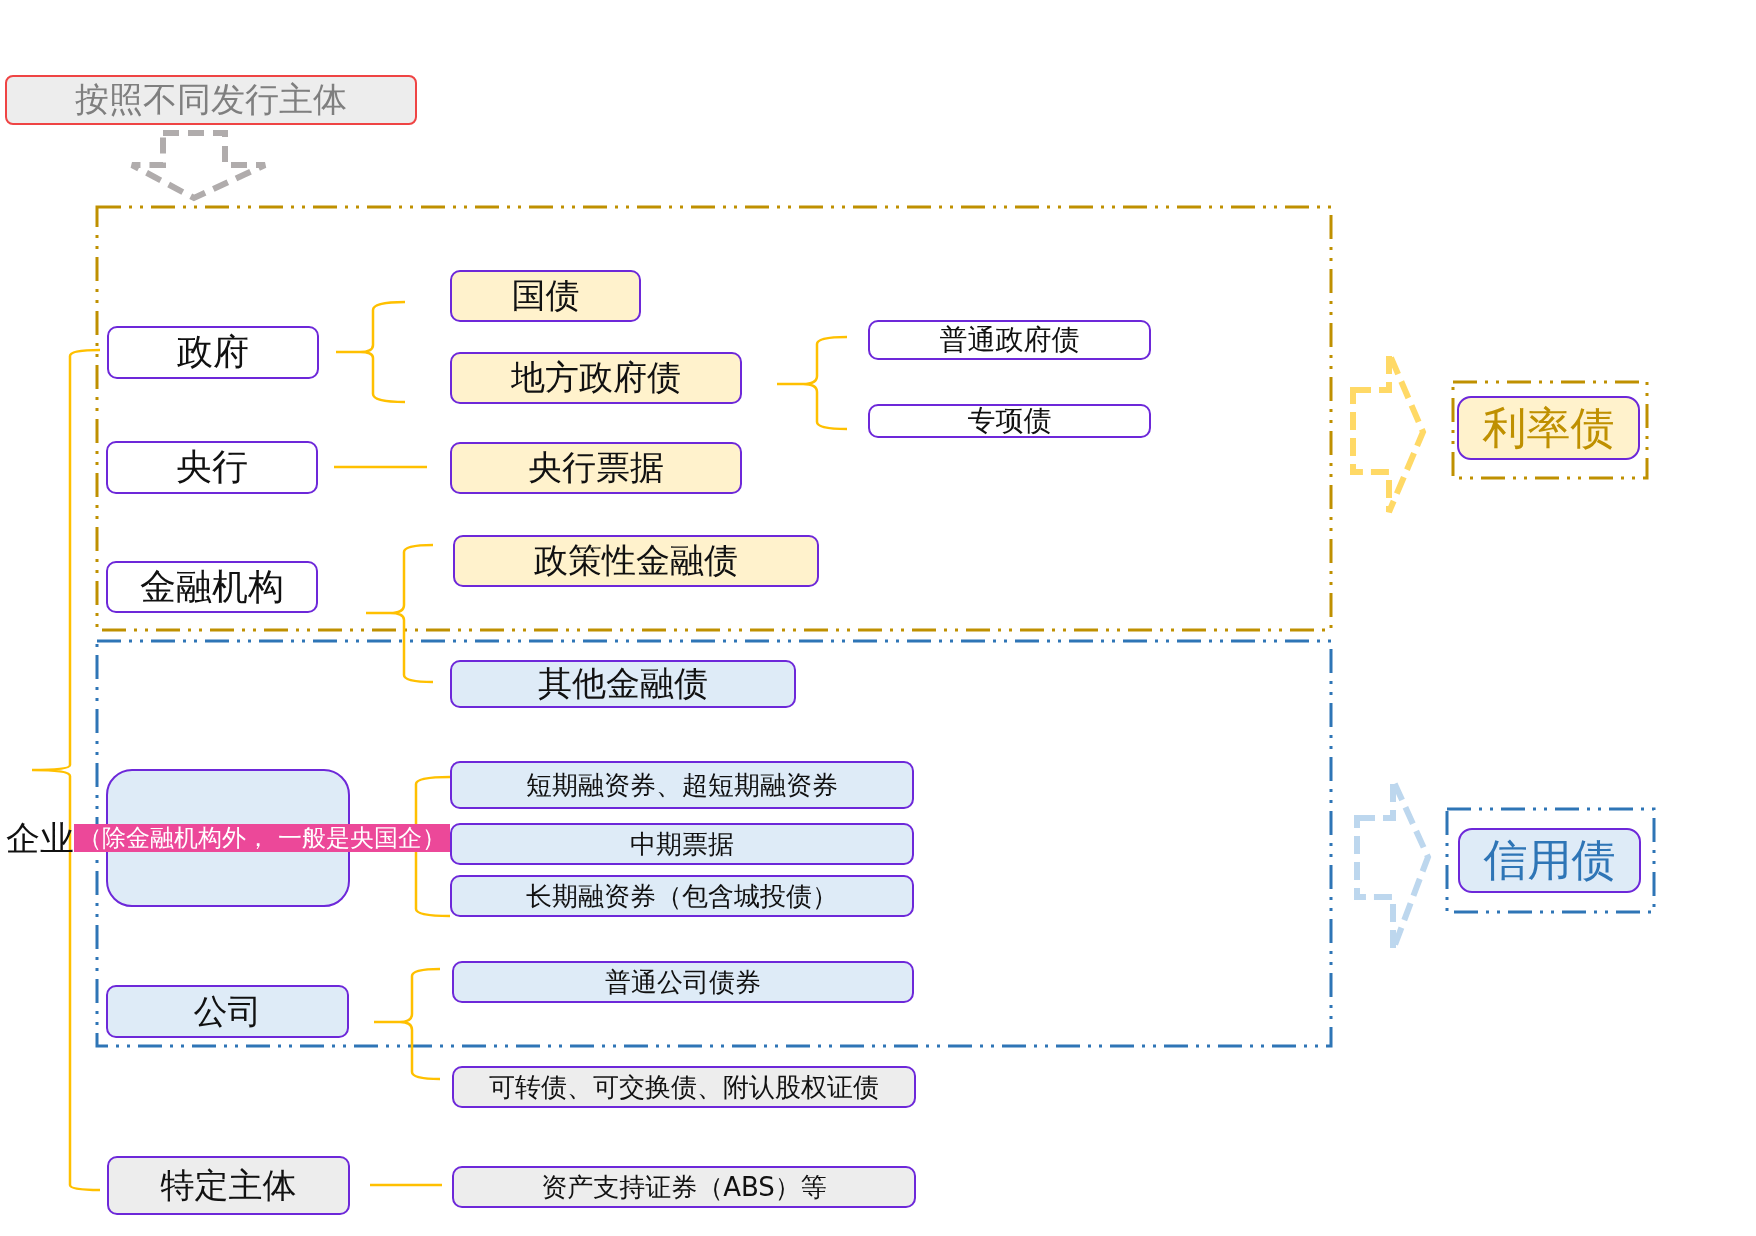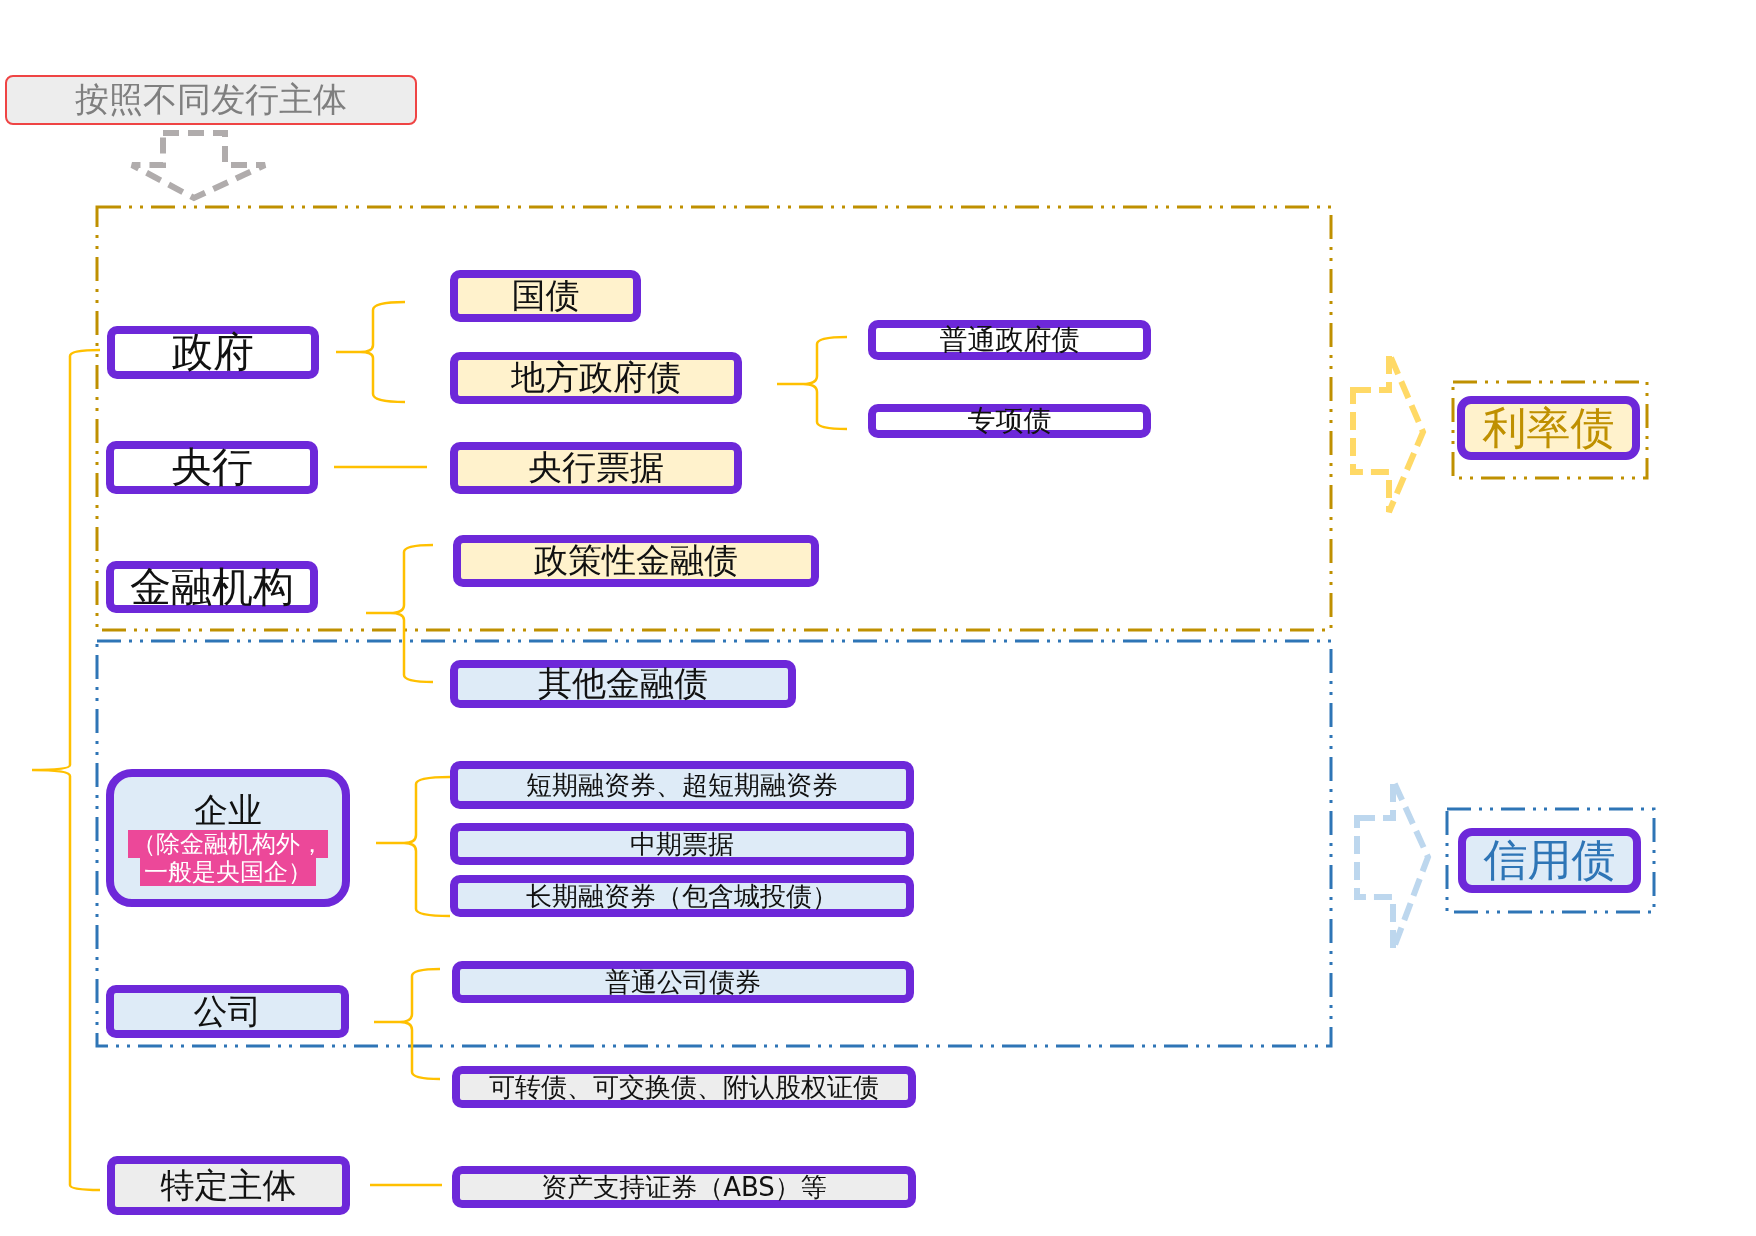--- a/index.html
+++ b/index.html
@@ -1,32 +1,32 @@
 <!DOCTYPE html>
 <html><head>
 <meta charset="utf-8">
 <style>
   html, body { margin:0; padding:0; background:#ffffff; }
   body { width:1756px; height:1236px; position:relative; overflow:hidden;
          font-family:"DejaVu Sans","Liberation Sans",sans-serif; }
   .abs { position:absolute; box-sizing:border-box; }
-  .box { position:absolute; box-sizing:border-box; border:8px solid #6d28d9; border-radius:10px;
+  .box { position:absolute; box-sizing:border-box; border:2px solid #6d28d9; border-radius:10px;
          display:flex; align-items:center; justify-content:center; color:#111; white-space:nowrap; }
   .white { background:#ffffff; }
   .yellow { background:#FFF2CC; }
   .blue { background:#DEEBF7; }
   .grey { background:#EDEDED; }
   svg.overlay { position:absolute; left:0; top:0; }
   #header-box { left:5px; top:75px; width:412px; height:50px; background:#EDEDED;
                 border:2px solid #ef4444; border-radius:8px; color:#7F7F7F; font-size:34px; }
   .f34 { font-size:34px; }
-  .f32 { font-size:41px; }
+  .f32 { font-size:36px; }
   .f26 { font-size:26px; }
   .f28 { font-size:28px;text-align:center; }
-  #qiye { flex-direction:column; border-radius:26px; }
+  #qiye { border-radius:26px; }
   #qiye .title { font-size:34px; line-height:40px; }
   #qiye .note { background:#ec4899; color:#ffffff; font-size:24px; line-height:28px; padding:0 4px; }
   #rate-label { color:#BF9000; font-size:44px; }
   #credit-label { color:#2E75B6; font-size:44px; }
 </style>
 </head>
 <body>
 
 <svg class="overlay" width="1756" height="1236">
 

